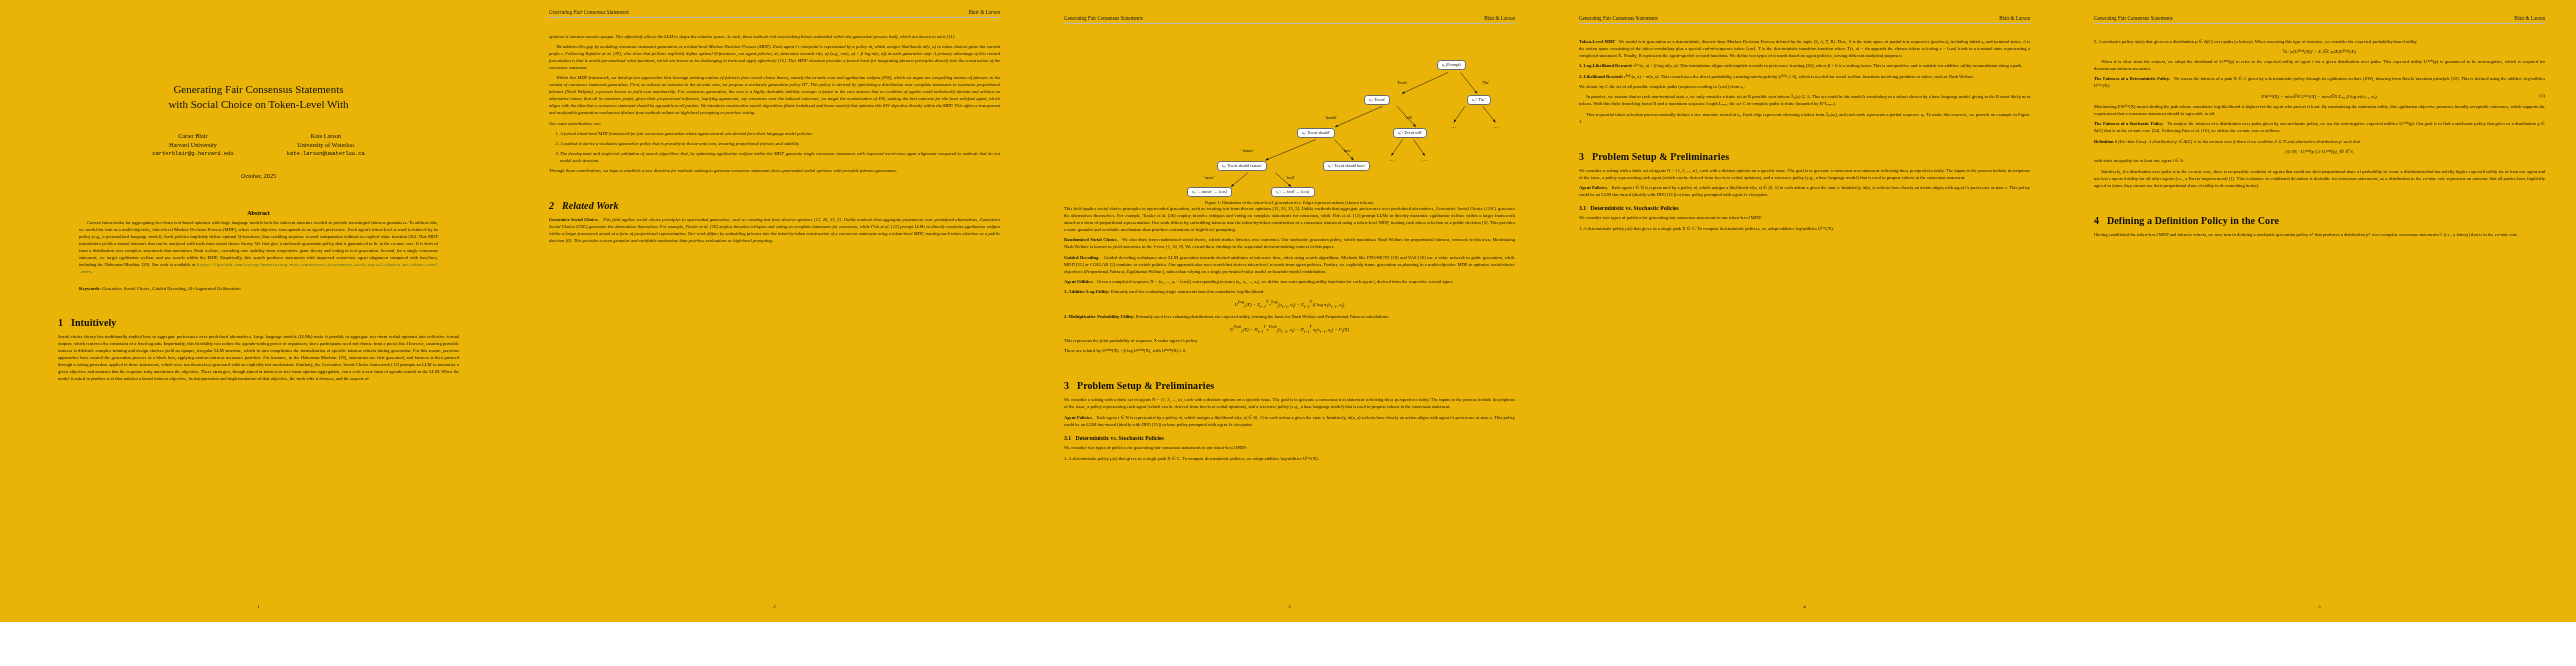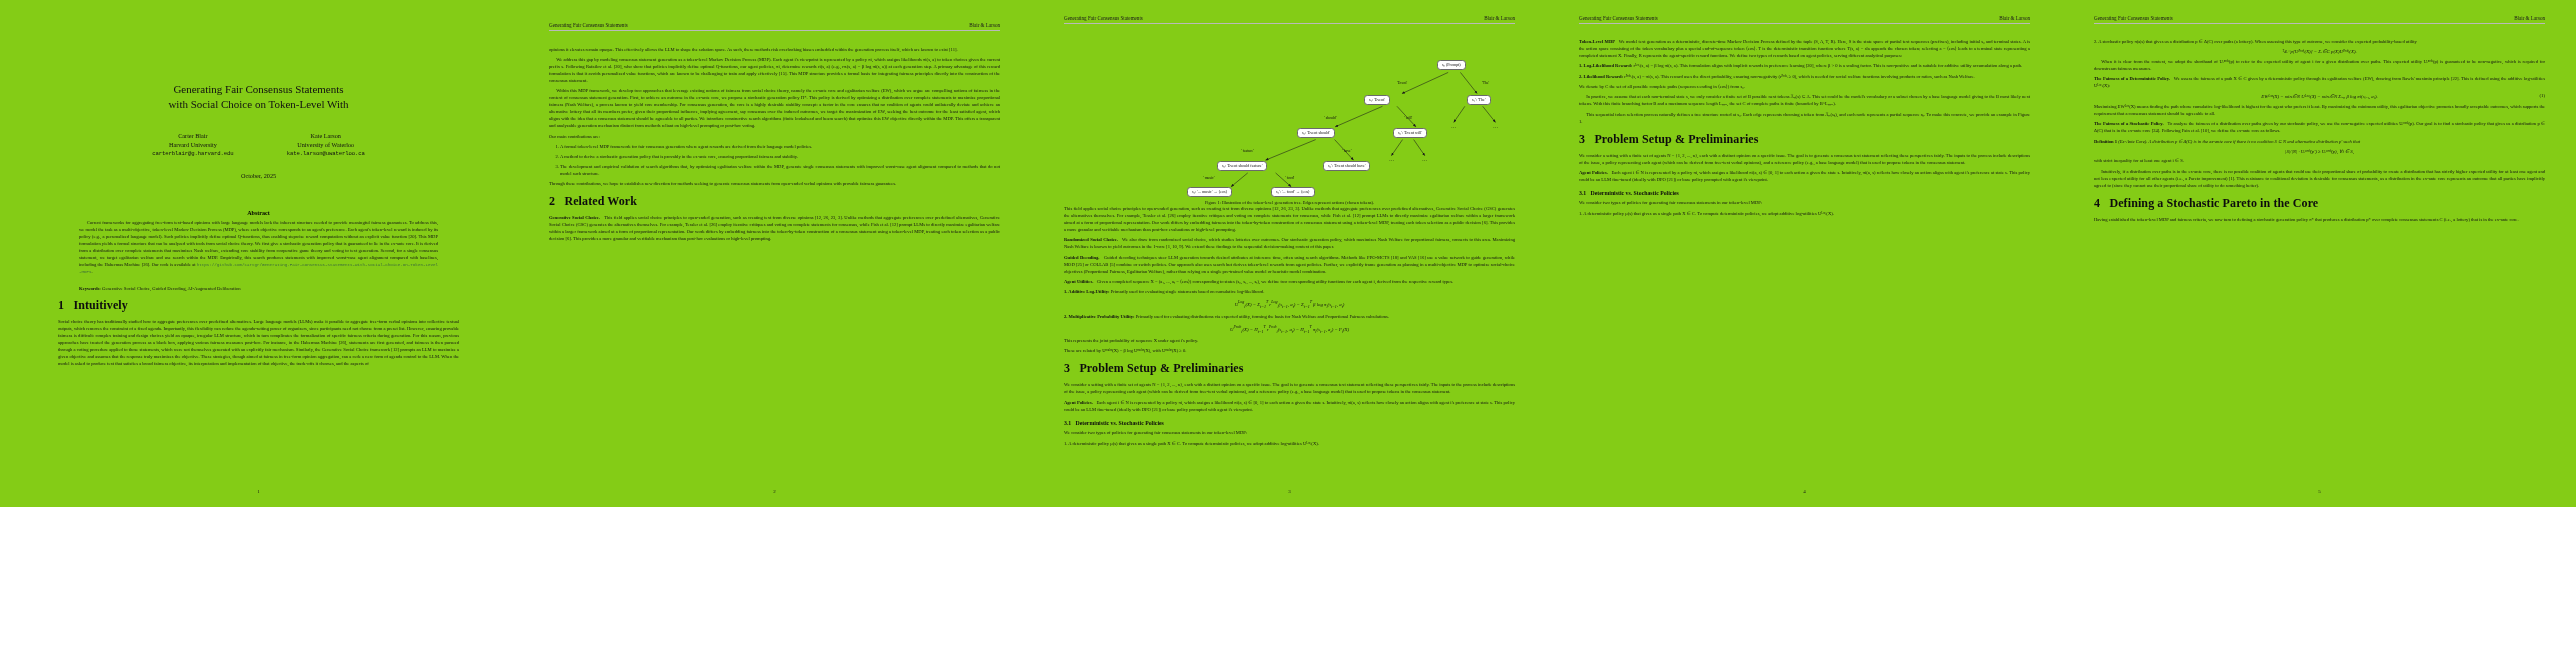--- a/index.html
+++ b/index.html
@@ -29,27 +29,27 @@
     transform-origin: center center;
     font-family: "Liberation Serif", serif;
     font-size: 10.6px;
     color: #7a7a7a;
     letter-spacing: 0.3px;
     white-space: nowrap;
     pointer-events: none;
   }
   .page {
     position: relative;
-    background: #84cc16;
-    height: 507px;
+    background: #eab308;
+    height: 622px;
     flex: 0 0 auto;
     overflow: hidden;
   }
   .page.p1 { width: 517px; padding: 14.5px 58px 0 58px; }
-  .page.p2 { width: 515px; padding: 22px 32px 0 32px; }
+  .page.p2 { width: 515px; padding: 9px 32px 0 32px; font-style: italic; }
   .page.p3 { width: 515px; padding: 14.5px 32px 0 32px; }
   .page.p4 { width: 515px; padding: 14.5px 32px 0 32px; }
   .page.p5 { width: 515px; padding: 14.5px 32px 0 32px; }
 
   .runhead {
     display: flex;
     justify-content: space-between;
     align-items: baseline;
     font-size: 5.1px;
     color: #1a1a1a;
@@ -107,23 +107,23 @@
     word-break: break-all;
   }
   .keywords {
     margin: 10px 21px 0 21px;
     font-size: 4.7px;
     color: #131313;
   }
   .keywords b { font-weight: bold; }
 
   h2.sec {
-    font-size: 12px;
+    font-size: 10px;
     font-weight: bold;
-    margin: 7px 0 5px 0;
+    margin: 26px 0 5px 0;
     color: #0d0d0d;
     letter-spacing: 0.1px;
   }
   .p1 h2.sec { margin-left: 0; }
   h3.subsec {
     font-size: 5.8px;
     font-weight: bold;
     margin: 7.2px 0 3.3px 0;
     color: #0d0d0d;
   }
@@ -415,21 +415,21 @@
 
     <p class="body noind"><span class="runin">The Fairness of a Stochastic Policy.</span>&nbsp;&nbsp;&nbsp;<span>To analyze the fairness of a distribution over paths given by our stochastic policy, we use the non-negative expected utilities Uᵢᵖʳᵒᵇ(p). Our goal is to find a stochastic policy that gives us a distribution p ∈ Δ(C) that is in the ex-ante core [24]. Following Fain et al. [10], we define the ex-ante core as follows.</span></p>
 
     <p class="thm"><span class="lbl">Definition 1</span> <span class="it">(Ex-Ante Core). A distribution p ∈ Δ(C) is in the ex-ante core if there is no coalition S ⊆ N and alternative distribution p' such that</span></p>
 
     <div class="eq">|S|/|N| · Uᵢᵖʳᵒᵇ(p') ≥ Uᵢᵖʳᵒᵇ(p),   ∀i ∈ S,</div>
 
     <p class="body noind">with strict inequality for at least one agent i ∈ S.</p>
     <p class="body ind">Intuitively, if a distribution over paths is in the ex-ante core, there is no possible coalition of agents that could use their proportional share of probability to create a distribution that has strictly higher expected utility for at least one agent and not less expected utility for all other agents (i.e., a Pareto improvement) [1]. This resistance to coalitional deviation is desirable for consensus statements, as a distribution in the ex-ante core represents an outcome that all parties have implicitly agreed to (since they cannot use their proportional share of utility to do something better).</p>
 
-    <h2 class="sec"><span>4</span>&nbsp;&nbsp;&nbsp;<span>Defining a Stochastic Pareto in the Core</span></h2>
+    <h2 class="sec"><span>4</span>&nbsp;&nbsp;&nbsp;<span>Defining a Definition Policy in the Core</span></h2>
 
     <p class="body noind">Having established the token-level MDP and fairness criteria, we now turn to defining a stochastic generation policy π* that produces a distribution p* over complete consensus statements C (i.e., a lottery) that is in the ex-ante core.</p>
 
     <div class="pageno">5</div>
   </div>
 
 </div>
 
 
 </body></html>

